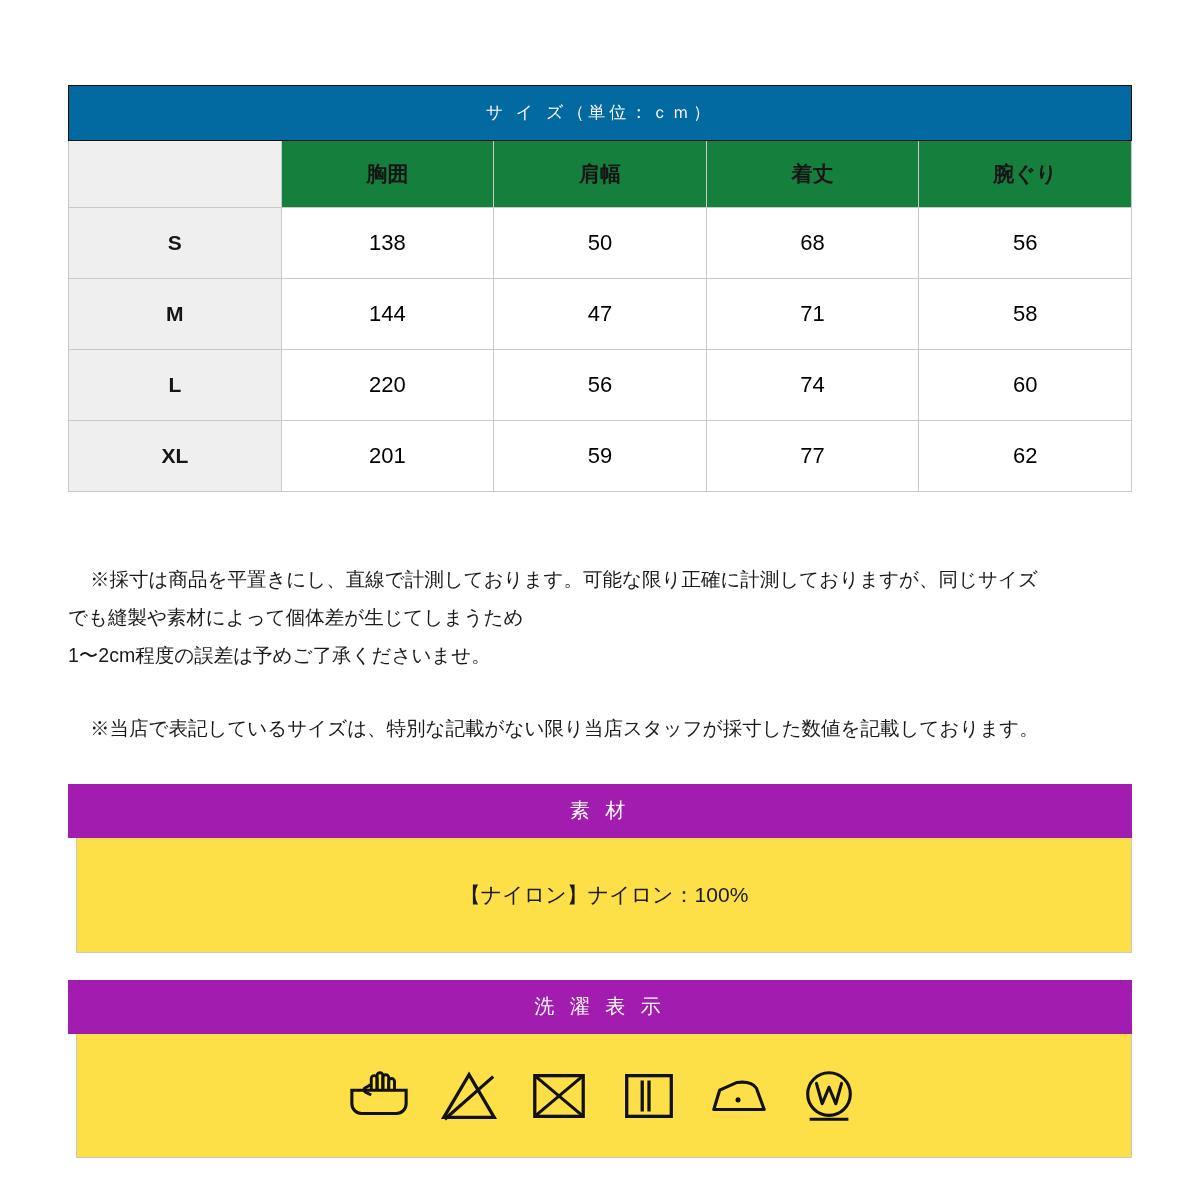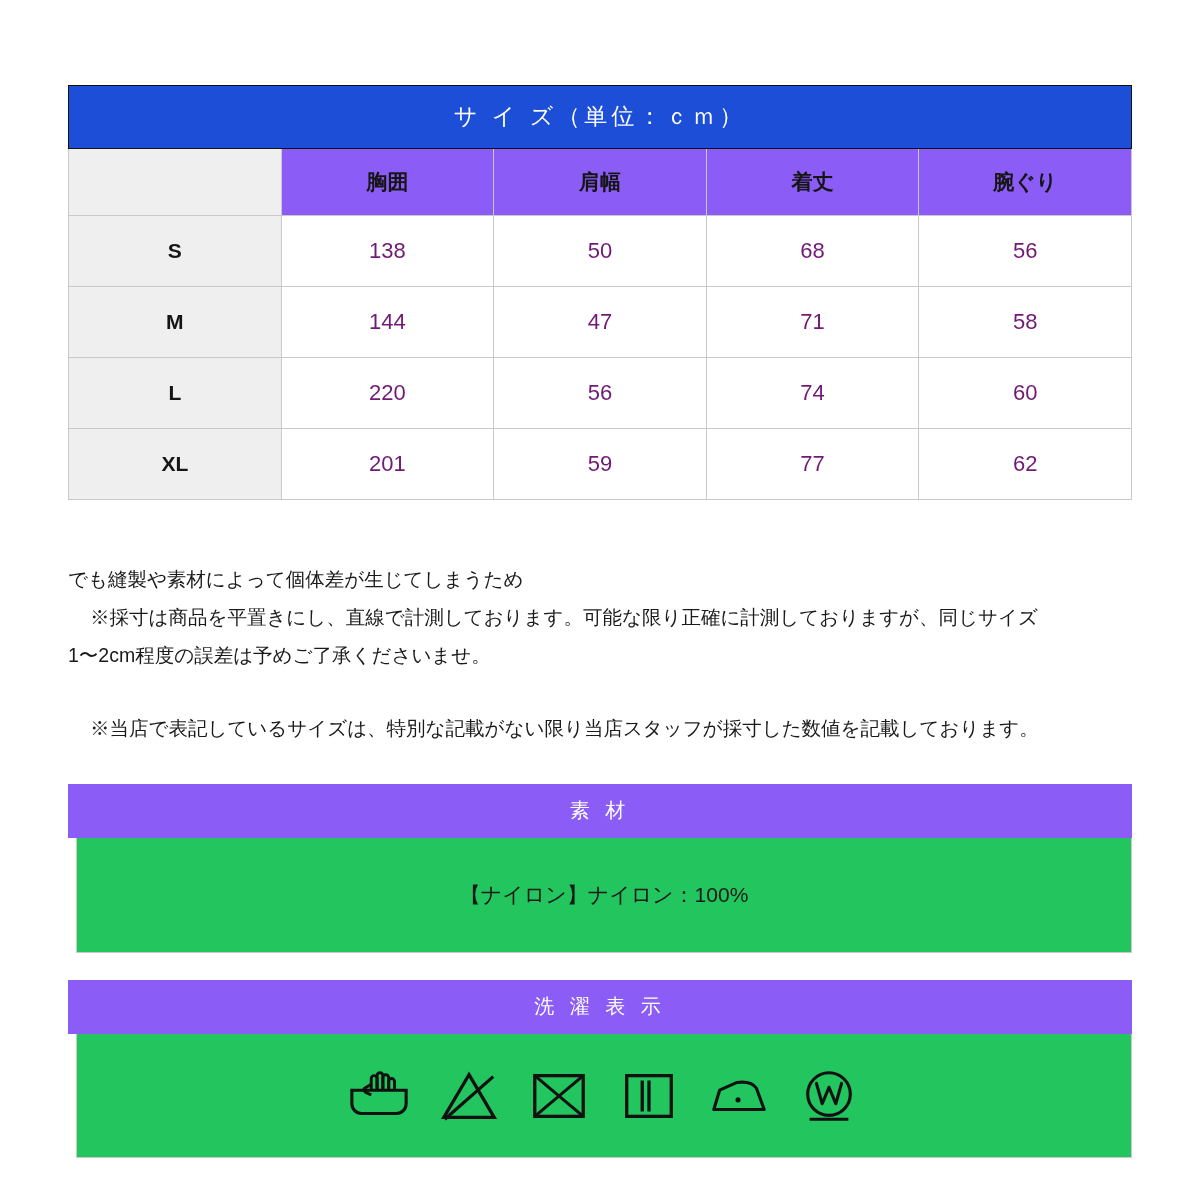--- a/index.html
+++ b/index.html
@@ -32,31 +32,31 @@
   }
   table.size-table {
     border-collapse: collapse;
     width: 100%;
     table-layout: fixed;
   }
   table.size-table td, table.size-table th {
     border: 1px solid #c9c9c9;
   }
   .tbl-title {
-    background: #1d4ed8;
+    background: #0369a1;
     color: #ffffff;
     text-align: center;
-    font-size: 23px;
+    font-size: 17px;
     letter-spacing: 4px;
     padding: 15px 0 16px 0;
     font-weight: normal;
     border: 1px solid #111111 !important;
   }
   .hdr-cell {
-    background: #8b5cf6;
+    background: #15803d;
     text-align: center;
     font-size: 21px;
     font-weight: bold;
     padding: 19px 0;
     color: #151515;
   }
   .hdr-corner {
     background: #efefef;
     width: 110px;
   }
@@ -66,21 +66,21 @@
     font-size: 21px;
     font-weight: bold;
     padding: 22px 0;
     color: #151515;
   }
   .val-cell {
     background: #ffffff;
     text-align: center;
     font-size: 22px;
     padding: 22px 0;
-    color: #701a75;
+    color: #000000;
   }
 
   
   .notes {
     position: absolute;
     left: 68px;
     top: 562px;
     width: 1064px;
     font-size: 19.5px;
     line-height: 1.75;
@@ -97,31 +97,31 @@
   }
 
   
   .block {
     position: absolute;
     left: 68px;
     width: 1064px;
     box-sizing: border-box;
   }
   .block-header {
-    background: #8b5cf6;
+    background: #a21caf;
     color: #ffffff;
     text-align: center;
     font-size: 20px;
     letter-spacing: 5px;
     padding: 13px 0 14px 0;
   }
   .block-body {
     border: 1px solid #c9c9c9;
     border-top: none;
-    background: #22c55e;
+    background: #fde047;
     text-align: center;
     box-sizing: border-box;
     margin-left: 8px;
   }
   #material-block { top: 784px; }
   #material-body {
     height: 115px;
     display: flex;
     align-items: center;
     justify-content: center;
@@ -192,22 +192,22 @@
           <td class="val-cell">201</td>
           <td class="val-cell">59</td>
           <td class="val-cell">77</td>
           <td class="val-cell">62</td>
         </tr>
       </tbody>
     </table>
   </div>
 
   <div class="notes">
+    <p class="note-p note-indent">※採寸は商品を平置きにし、直線で計測しております。可能な限り正確に計測しておりますが、同じサイズ</p>
     <p class="note-p">でも縫製や素材によって個体差が生じてしまうため</p>
-    <p class="note-p note-indent">※採寸は商品を平置きにし、直線で計測しております。可能な限り正確に計測しておりますが、同じサイズ</p>
     <p class="note-p">1〜2cm程度の誤差は予めご了承くださいませ。</p>
     <p class="note-p note-indent note-gap">※当店で表記しているサイズは、特別な記載がない限り当店スタッフが採寸した数値を記載しております。</p>
   </div>
 
   <div class="block" id="material-block">
     <div class="block-header">素 材</div>
     <div class="block-body" id="material-body">【ナイロン】ナイロン：100%</div>
   </div>
 
   <div class="block" id="wash-block">

